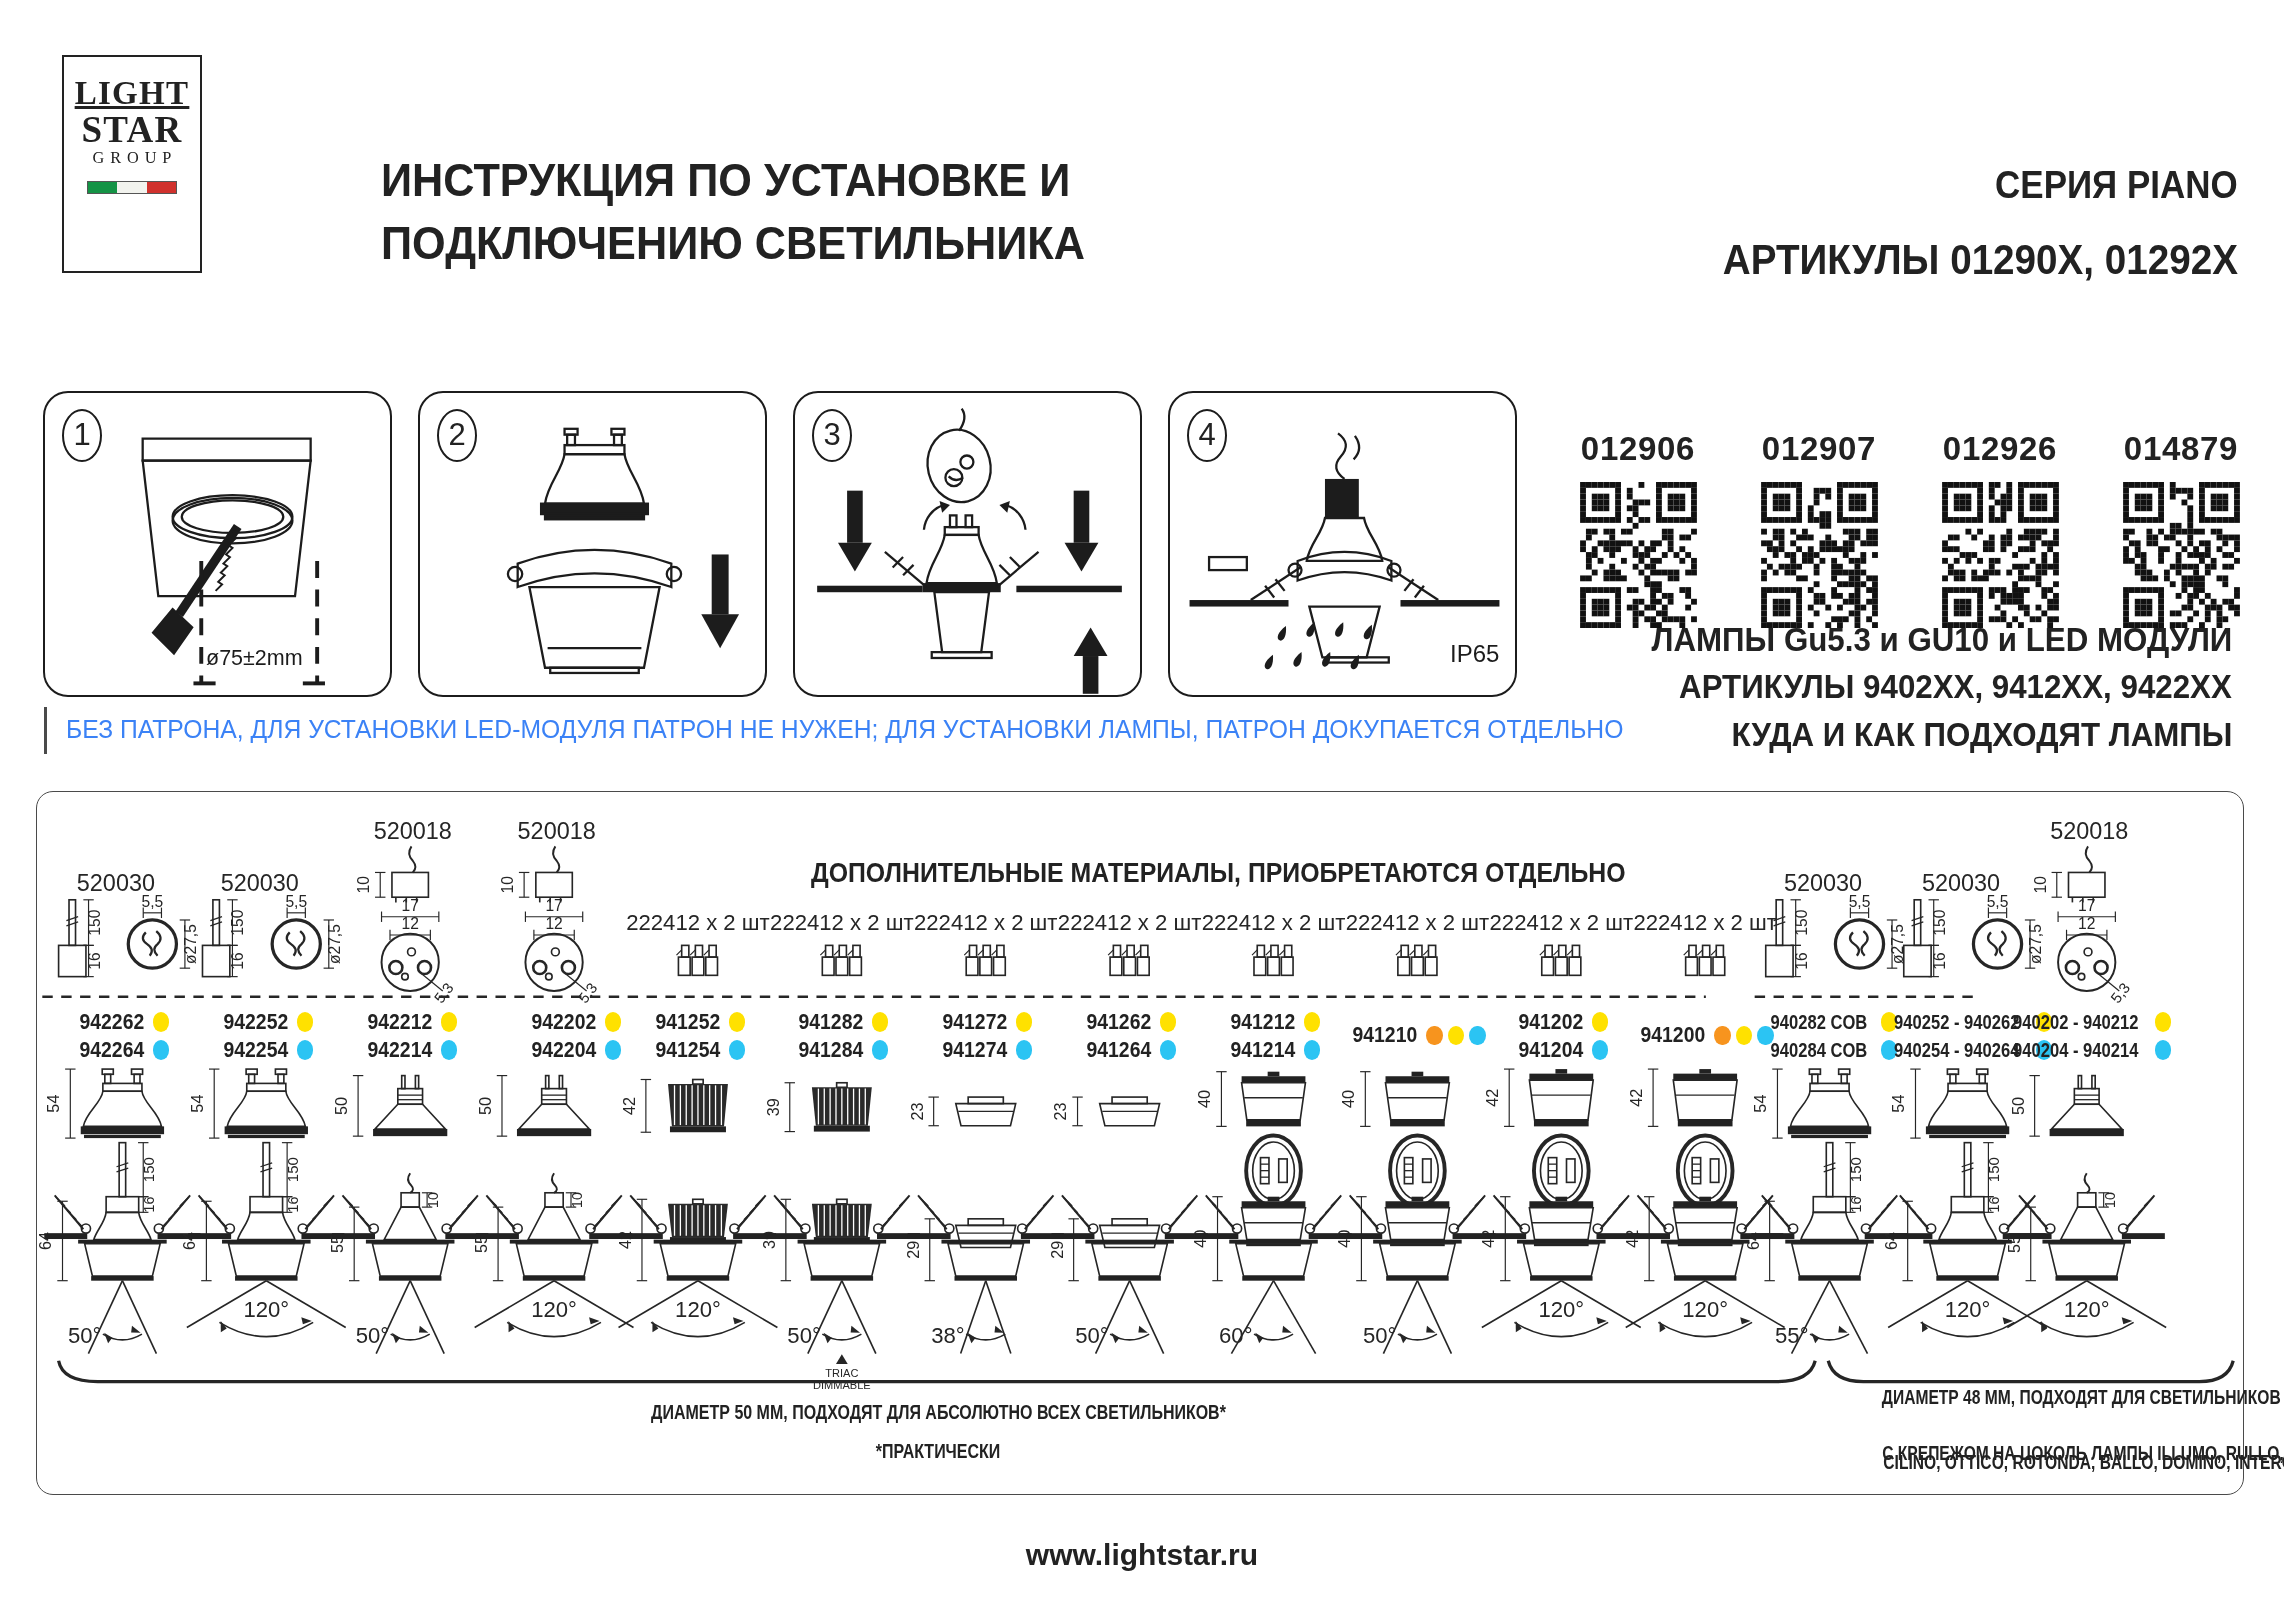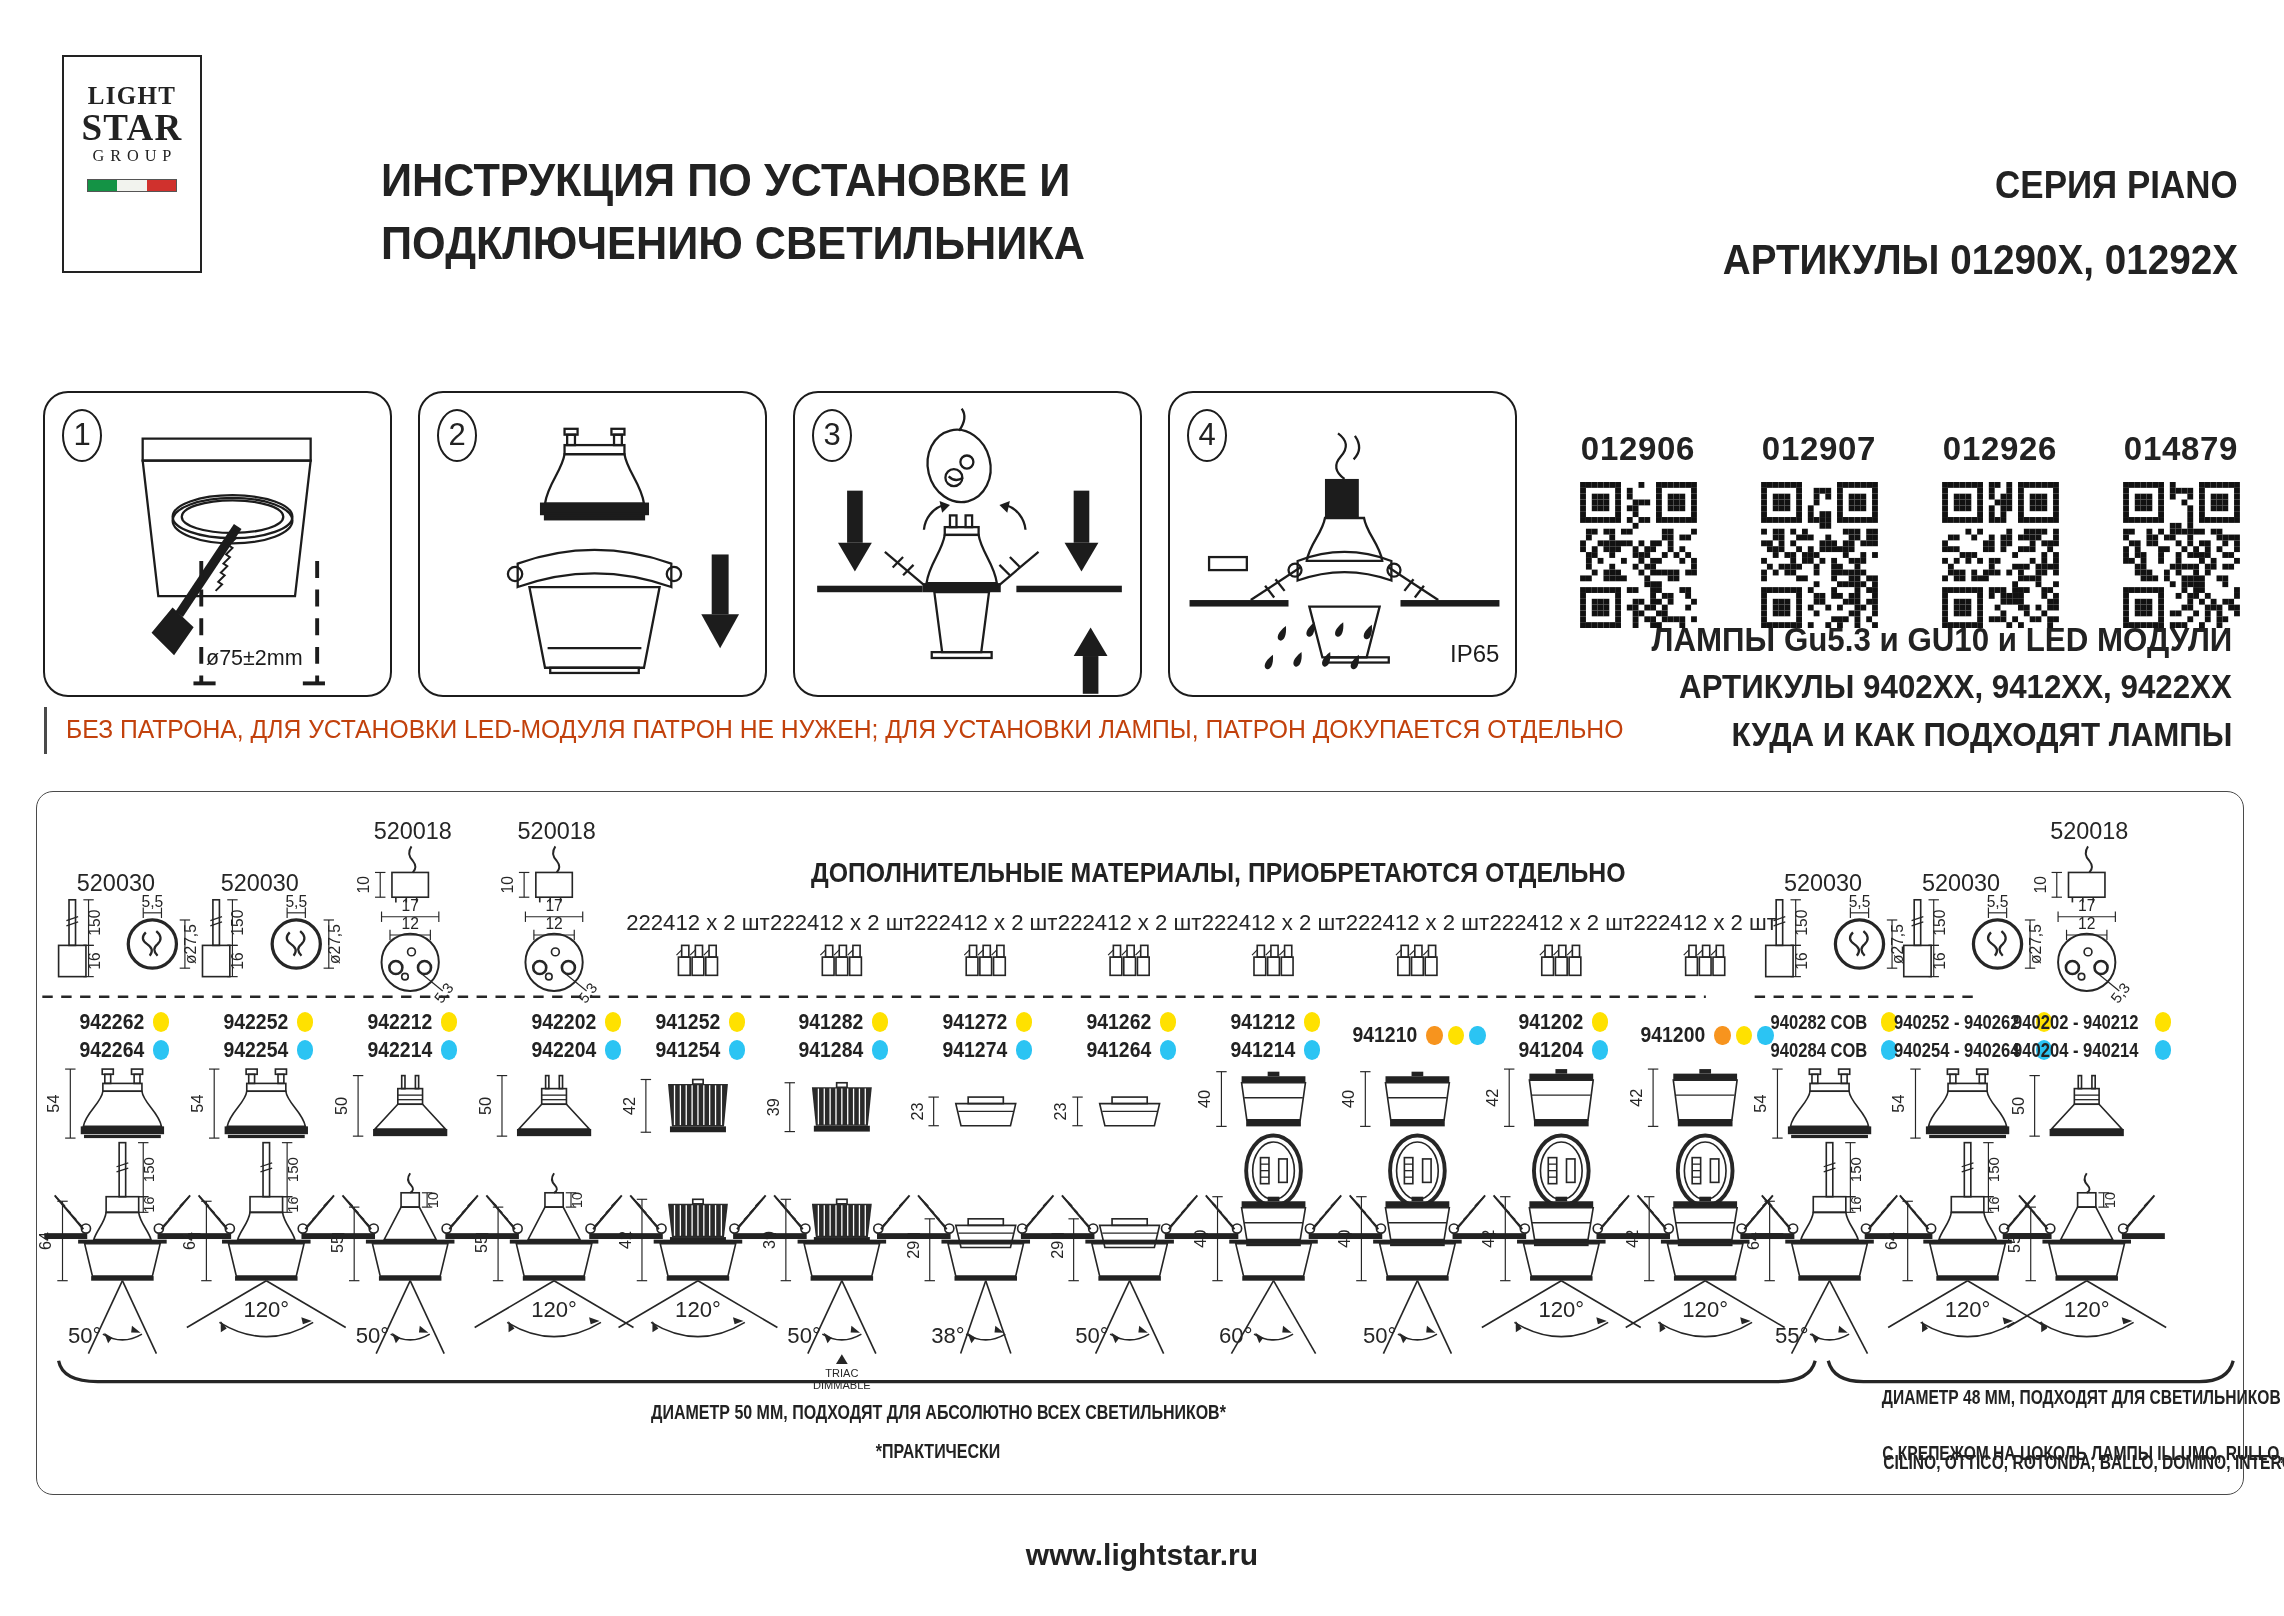--- a/index.html
+++ b/index.html
@@ -3,42 +3,42 @@
 <meta charset="utf-8">
 <style>
   html,body{margin:0;padding:0;background:#fff;}
   body{width:2284px;height:1616px;position:relative;font-family:"Liberation Sans",sans-serif;color:#222;}
   .abs{position:absolute;}
   .cond{transform:scaleX(.92);transform-origin:0 50%;display:inline-block;white-space:nowrap;}
   .cond-r{transform:scaleX(.92);transform-origin:100% 50%;display:inline-block;white-space:nowrap;}
   
   #logo{left:62px;top:55px;width:140px;height:218px;border:2px solid #222;box-sizing:border-box;text-align:center;background:#fff;}
   #logo .l1,#logo .l2{font-family:"Liberation Serif",serif;font-weight:700;letter-spacing:1.3px;line-height:1;}
-  #logo .l1{font-size:25px;margin-top:26px;}
+  #logo .l1{font-size:33px;margin-top:20px;text-decoration:underline;}
   #logo .l2{font-size:37px;margin-top:1.3px;}
   #logo .l3{font-family:"Liberation Serif",serif;font-size:16.3px;letter-spacing:5.9px;text-indent:5.9px;}
   #flag{width:90px;height:13px;margin:13px auto 0;border:0.7px solid #555;display:flex;box-sizing:border-box;}
   #flag div{flex:1;height:100%;}
   
   .pg-title{left:381px;top:148px;font-size:47px;font-weight:700;line-height:63px;white-space:nowrap;}
   .series{right:46px;top:164px;font-size:38px;font-weight:700;text-align:right;white-space:nowrap;}
   .arts{right:46px;top:236px;font-size:42px;font-weight:700;text-align:right;white-space:nowrap;}
   .lampinfo{right:52px;font-size:34px;font-weight:700;text-align:right;white-space:nowrap;}
   
   .qr-col{top:430px;width:124px;text-align:center;}
   .qr-col .qlab{font-size:33px;font-weight:600;letter-spacing:0.7px;}
   .qr-col svg{margin-top:14.3px;}
   
   .panel{top:391px;width:349px;height:306px;border:2.3px solid #1c1c1c;border-radius:25px;box-sizing:border-box;background:#fff;}
   .stepnum{position:absolute;left:17px;top:15.6px;width:36px;height:49px;border:2px solid #1c1c1c;border-radius:50%;font-size:31px;display:flex;align-items:center;justify-content:center;}
   .panel svg{position:absolute;left:0;top:0;}
   .panel .dlabel{position:absolute;font-size:21.5px;color:#1c1c1c;white-space:nowrap;}
   
   #note-bar{left:44px;top:707px;width:3.3px;height:47px;background:#4a4a4a;}
-  #note-text{left:66px;top:714px;font-size:26px;color:#c2410c;white-space:nowrap;}
+  #note-text{left:66px;top:714px;font-size:26px;color:#3b82f6;white-space:nowrap;}
   
   #chart-box{left:36px;top:791px;width:2208px;height:704px;border:1.6px solid #4a4a4a;border-radius:17px;box-sizing:border-box;}
   #chart-title{left:811px;top:858px;width:827px;text-align:center;font-size:27px;font-weight:600;white-space:nowrap;}
   .art-col{position:absolute;top:1008px;width:159px;text-align:center;font-weight:600;}
   .art-line{height:28px;display:flex;align-items:center;justify-content:center;gap:5.2px;}
   .art-code{font-size:21.5px;transform:scaleX(.9);transform-origin:50% 50%;white-space:nowrap;letter-spacing:0;}
   .art-sm .art-code{font-size:19.5px;transform:scaleX(.85);}
   .dot{width:16.3px;height:19.5px;border-radius:50%;display:inline-block;flex:none;}
   .grp-label{font-size:19.5px;font-weight:700;text-align:center;white-space:nowrap;}
   #www{left:0;top:1538px;width:2284px;text-align:center;font-size:30px;font-weight:700;}

